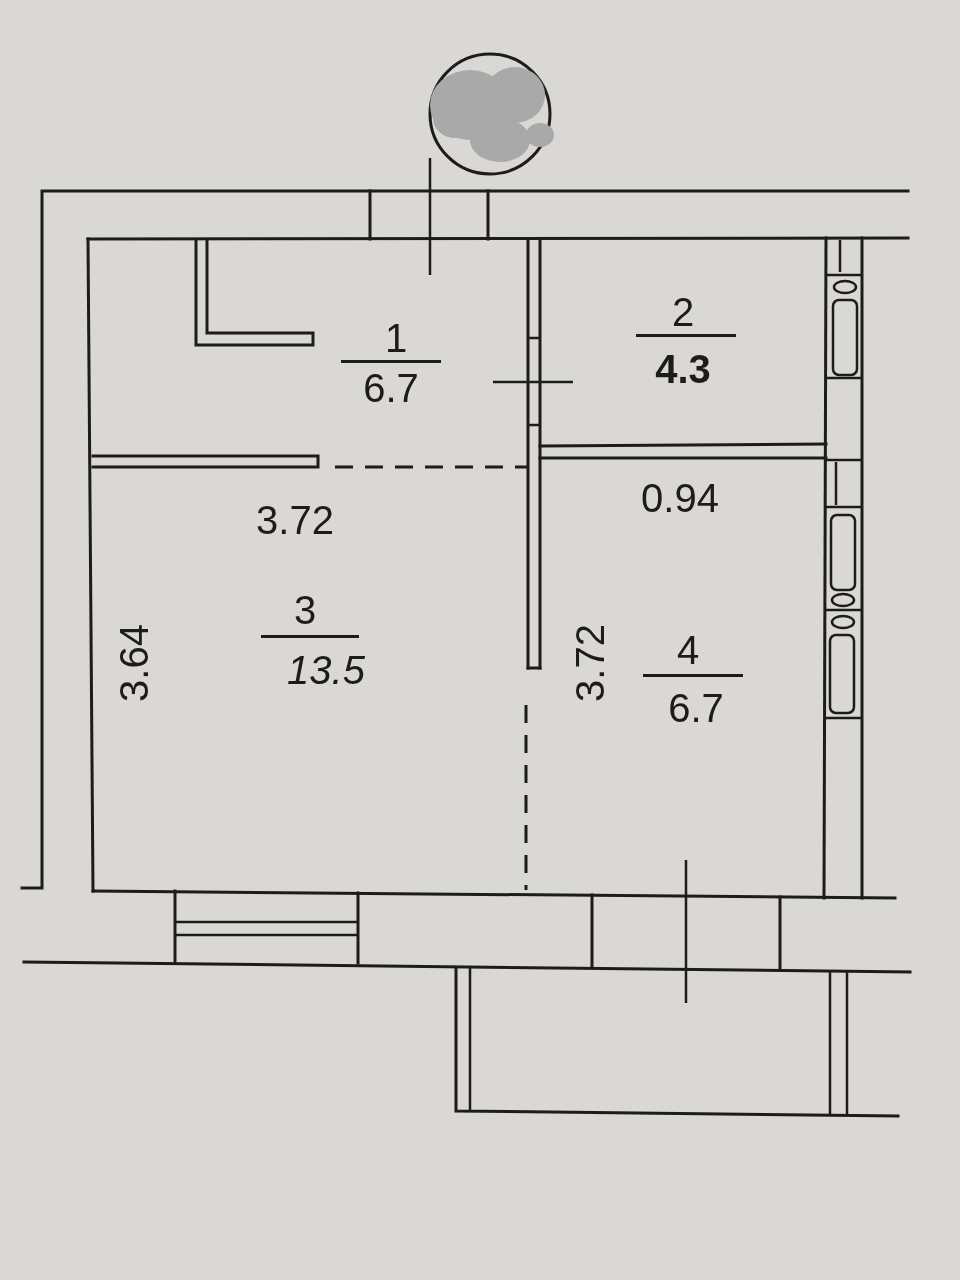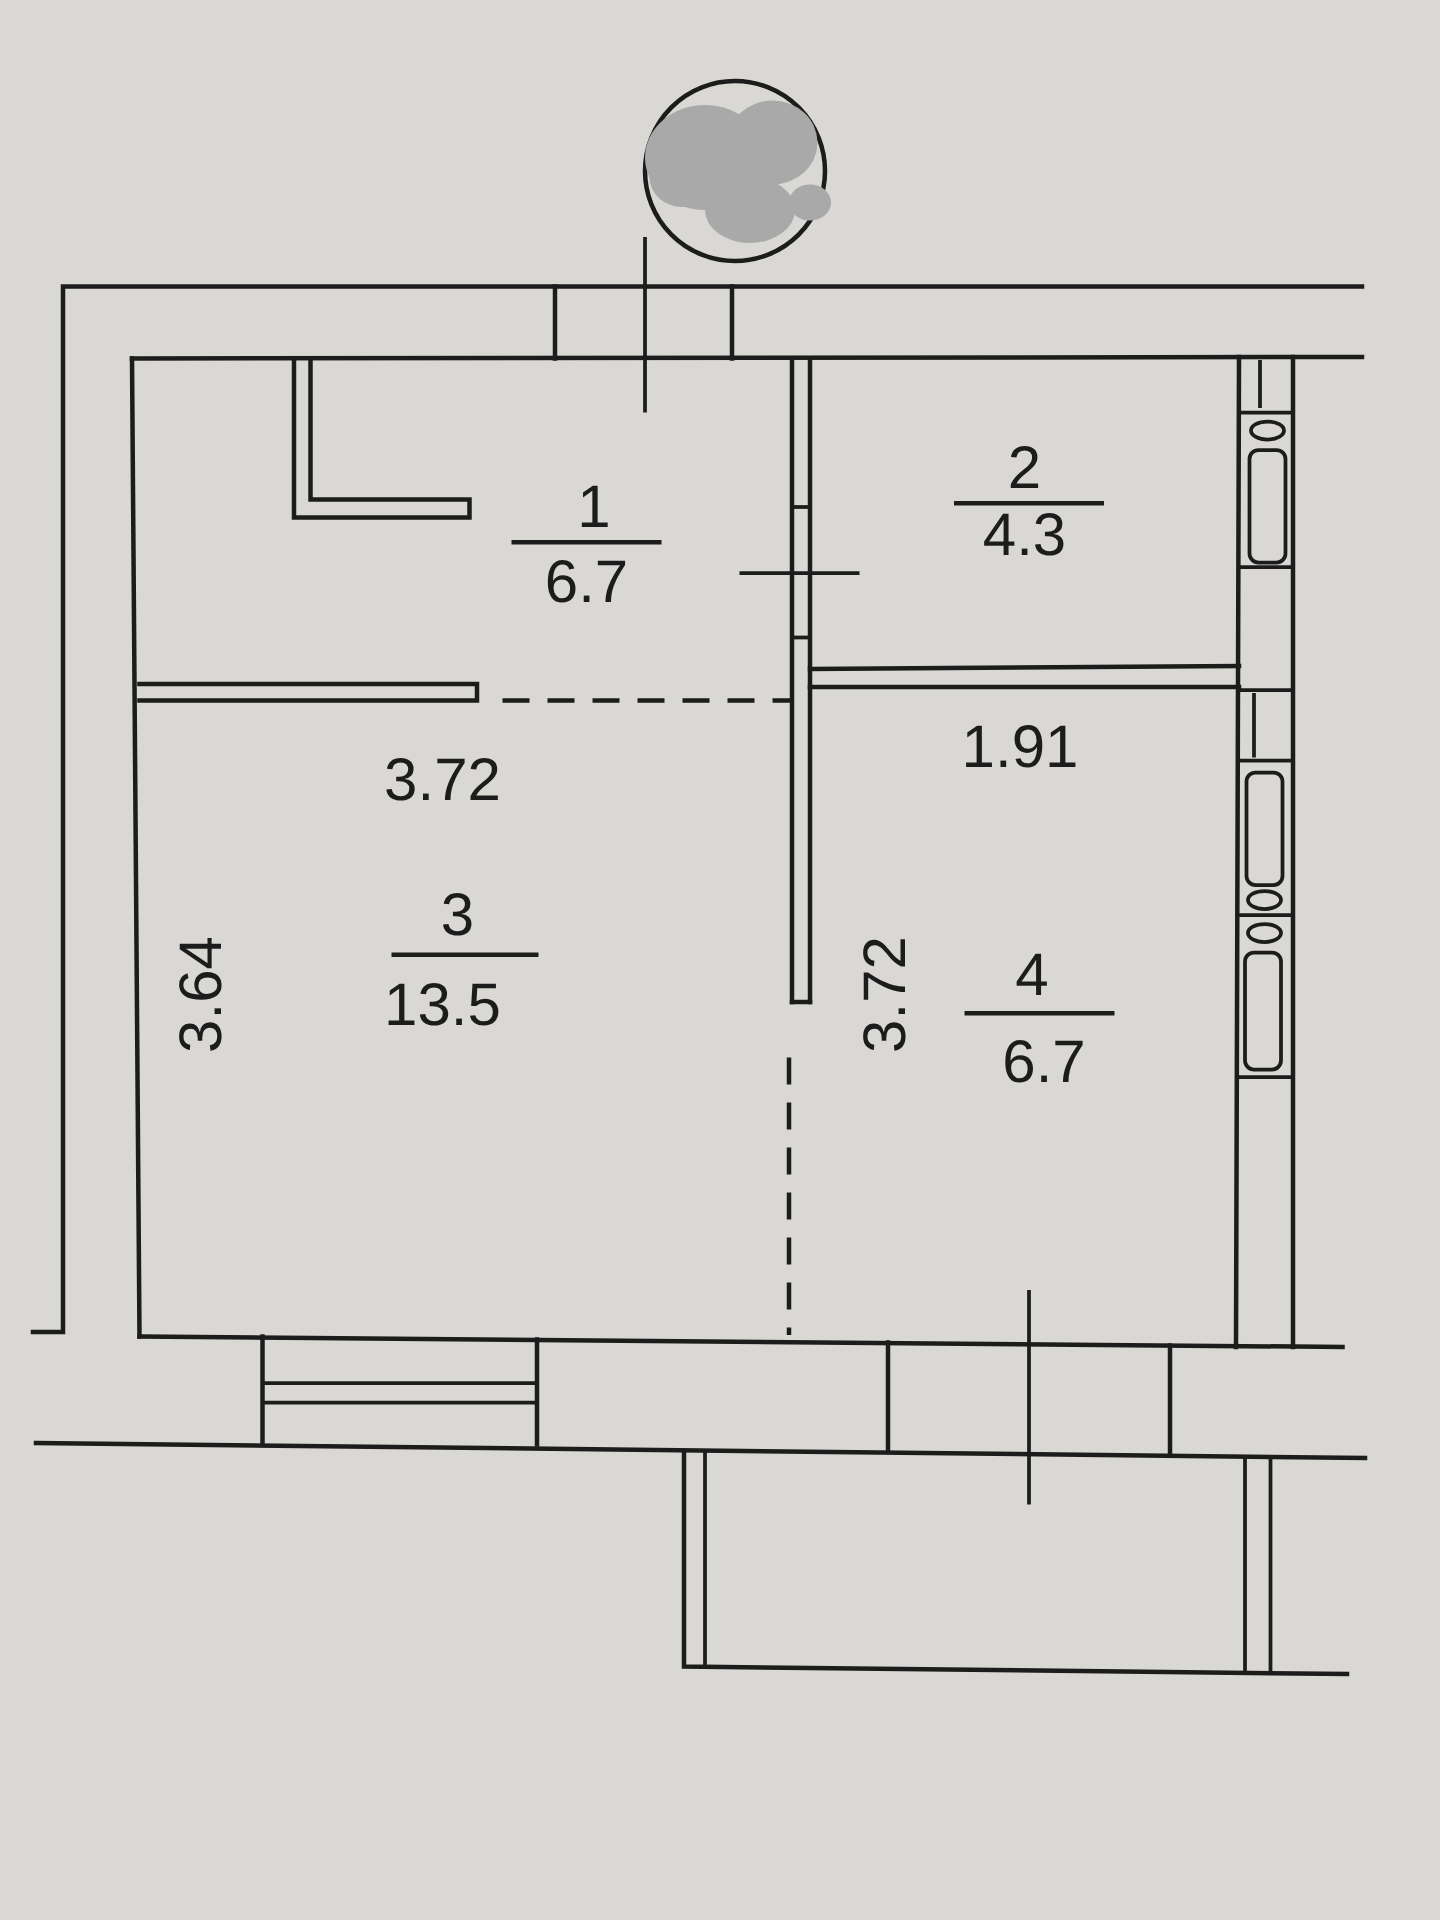--- a/index.html
+++ b/index.html
@@ -91,26 +91,26 @@
     <line x1="540" y1="458" x2="826" y2="458" class="ln"></line>
   </g>
 </svg>
 
 <div class="lbl room-num" style="left:376px;top:318px;width:40px;">1</div>
 <div class="frac-line" style="left:341px;top:360px;width:100px;"></div>
 <div class="lbl room-area" style="left:331px;top:368px;width:120px;">6.7</div>
 
 <div class="lbl room-num" style="left:663px;top:292px;width:40px;">2</div>
 <div class="frac-line" style="left:636px;top:334px;width:100px;"></div>
-<div class="lbl room-area" style="left:623px;top:337px;width:120px;">4.3</div>
+<div class="lbl room-area" style="left:623px;top:349px;width:120px;font-weight:bold;">4.3</div>
 
 <div class="lbl room-num" style="left:285px;top:590px;width:40px;">3</div>
 <div class="frac-line" style="left:261px;top:635px;width:98px;"></div>
-<div class="lbl room-area" style="left:235px;top:650px;width:120px;">13.5</div>
+<div class="lbl room-area" style="left:266px;top:650px;width:120px;font-style:italic;">13.5</div>
 
 <div class="lbl room-num" style="left:668px;top:630px;width:40px;">4</div>
 <div class="frac-line" style="left:643px;top:674px;width:100px;"></div>
 <div class="lbl room-area" style="left:636px;top:688px;width:120px;">6.7</div>
 
 <div class="lbl dim" style="left:235px;top:500px;width:120px;">3.72</div>
 <div class="lbl dim vert" style="left:74px;top:643px;width:120px;">3.64</div>
-<div class="lbl dim" style="left:620px;top:478px;width:120px;">1.91</div>
+<div class="lbl dim" style="left:620px;top:478px;width:120px;">0.94</div>
 <div class="lbl dim vert" style="left:530px;top:643px;width:120px;">3.72</div>
 
 </body></html>

